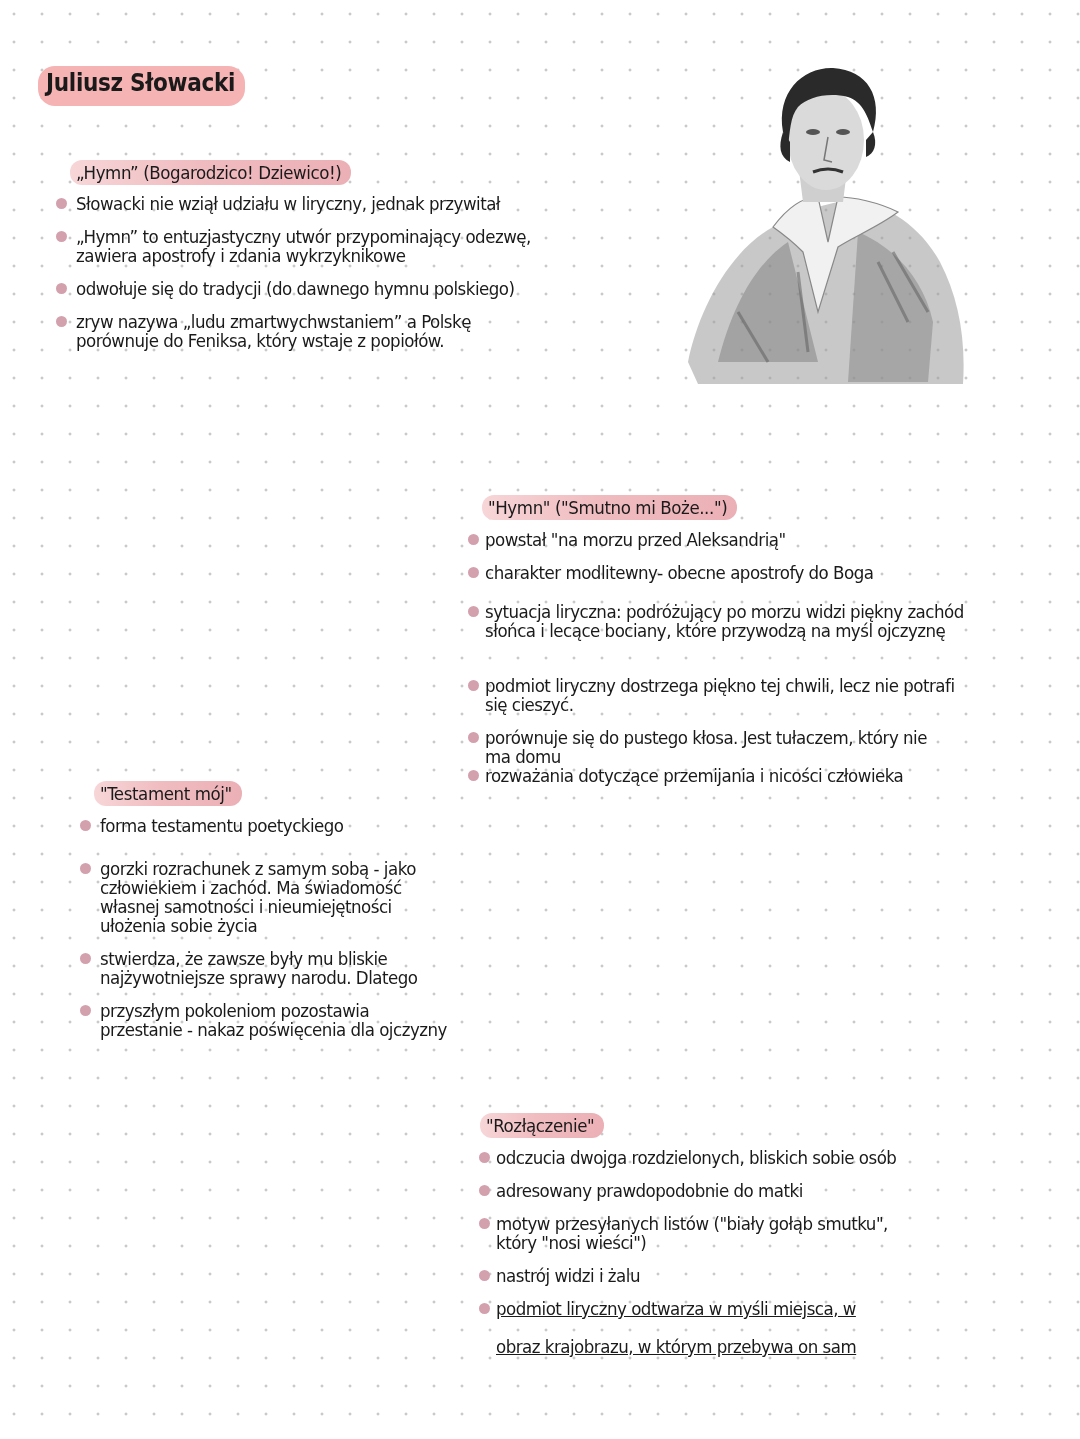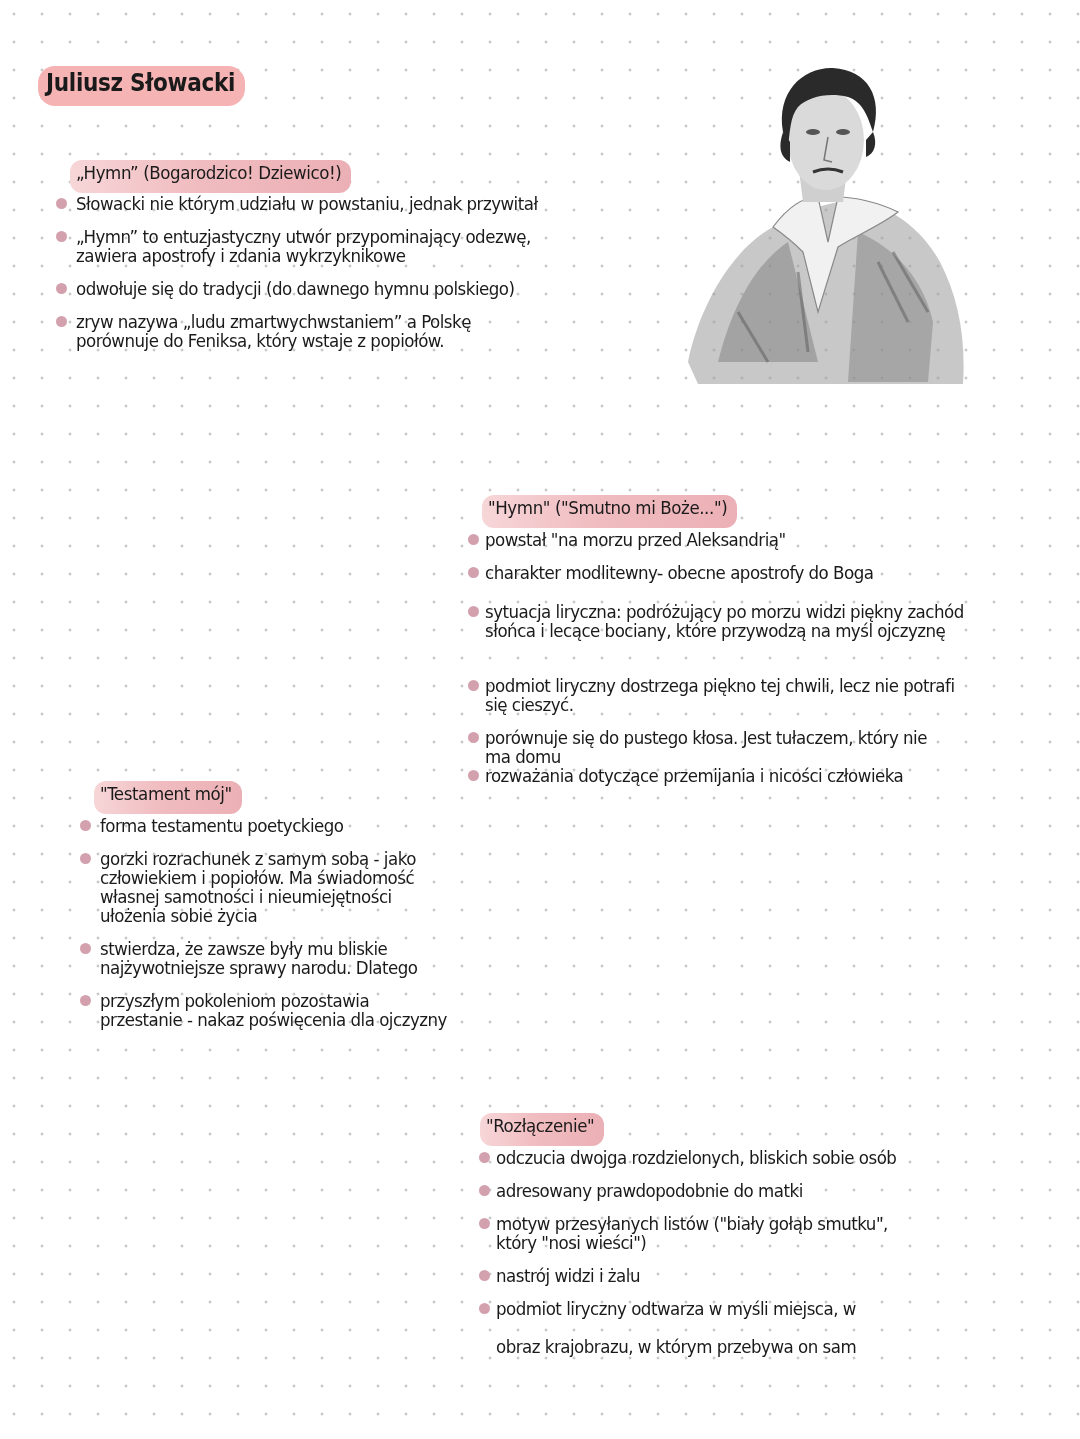--- a/index.html
+++ b/index.html
@@ -22,21 +22,21 @@
       height: 40px;
       line-height: 34px;
       font-size: 24px;
       font-weight: bold;
       background: #f5b3b4;
       border-radius: 17px;
       letter-spacing: -0.3px;
     }
     .subhead {
       padding: 0 10px 0 6px;
-      height: 33px;
+      height: 25px;
       line-height: 25px;
       font-size: 18.5px;
       border-radius: 12px;
       background: linear-gradient(90deg, #f7d6d8 0%, #f0bcc0 45%, #ebb0b5 100%);
       letter-spacing: -0.4px;
       white-space: nowrap;
     }
     .bullets { list-style: none; margin: 0; padding: 0; }
     .bullets li {
       position: relative;
@@ -82,44 +82,44 @@
     <path d="M135 110 Q 150 104 165 110" stroke="#333" stroke-width="3" fill="none"></path>
 
     <path d="M105 70 C 98 30, 125 5, 155 6 C 190 8, 205 35, 195 70 C 190 55, 185 40, 170 35 C 150 30, 130 35, 120 45 C 112 55, 112 70, 110 85 Z" fill="#2a2a2a"></path>
     <path d="M105 70 C 100 85, 102 95, 112 100 L 112 80 Z" fill="#2a2a2a"></path>
     <path d="M195 70 C 200 82, 196 92, 188 95 L 188 78 Z" fill="#2a2a2a"></path>
   </svg>
 </div>
 
 <div class="abs subhead" style="left:70px; top:160px;">„Hymn” (Bogarodzico! Dziewico!)</div>
 <ul class="abs bullets" style="left:56px; top:194px; width:560px;">
-  <li style="margin-bottom:14px;"><span class="dot"></span><span>Słowacki nie którym udziału w powstaniu, jednak przywitał</span><br></li>
+  <li style="margin-bottom:14px;"><span class="dot"></span><span>Słowacki nie wziął udziału w liryczny, jednak przywitał</span><br></li>
   <li style="margin-bottom:14px;"><span class="dot"></span><span>„Hymn” to entuzjastyczny utwór przypominający odezwę,</span><br><span>zawiera apostrofy i zdania wykrzyknikowe</span></li>
   <li style="margin-bottom:14px;"><span class="dot"></span><span>odwołuje się do tradycji (do dawnego hymnu polskiego)</span></li>
   <li><span class="dot"></span><span>zryw nazywa „ludu zmartwychwstaniem” a Polskę</span><br><span>porównuje do Feniksa, który wstaje z popiołów.</span></li>
 </ul>
 
 <div class="abs subhead" style="left:482px; top:495px;">"Hymn" ("Smutno mi Boże...")</div>
 <ul class="abs bullets" style="left:468px; top:530px; width:580px;">
   <li style="padding-left:17px; margin-bottom:14px;"><span class="dot"></span><span>powstał "na morzu przed Aleksandrią"</span></li>
   <li style="padding-left:17px; margin-bottom:20px;"><span class="dot"></span><span>charakter modlitewny- obecne apostrofy do Boga</span></li>
   <li style="padding-left:17px; margin-bottom:14px;"><span class="dot"></span><span>sytuacja liryczna: podróżujący po morzu widzi piękny zachód</span><br><span>słońca i lecące bociany, które przywodzą na myśl ojczyznę</span></li>
   <li style="padding-left:17px; margin-bottom:14px;margin-top:36px;"><span class="dot"></span><span>podmiot liryczny dostrzega piękno tej chwili, lecz nie potrafi</span><br><span>się cieszyć.</span></li>
   <li style="padding-left:17px; "><span class="dot"></span><span>porównuje się do pustego kłosa. Jest tułaczem, który nie</span><br><span>ma domu</span></li>
   <li style="padding-left:17px;"><span class="dot"></span><span>rozważania dotyczące przemijania i nicości człowieka</span></li>
 </ul>
 
 <div class="abs subhead" style="left:94px; top:781px;">"Testament mój"</div>
 <ul class="abs bullets" style="left:80px; top:816px; width:420px;">
-  <li style="margin-bottom:14px;"><span class="dot"></span><span>forma testamentu poetyckiego</span></li>
-  <li style="margin-bottom:14px;"><span class="dot"></span><span>gorzki rozrachunek z samym sobą - jako</span><br><span>człowiekiem i popiołów. Ma świadomość</span><br><span>własnej samotności i nieumiejętności</span><br><span>ułożenia sobie życia</span></li>
+  <li style="margin-bottom:24px;"><span class="dot"></span><span>forma testamentu poetyckiego</span></li>
+  <li style="margin-bottom:14px;"><span class="dot"></span><span>gorzki rozrachunek z samym sobą - jako</span><br><span>człowiekiem i zachód. Ma świadomość</span><br><span>własnej samotności i nieumiejętności</span><br><span>ułożenia sobie życia</span></li>
   <li style="margin-bottom:14px;"><span class="dot"></span><span>stwierdza, że zawsze były mu bliskie</span><br><span>najżywotniejsze sprawy narodu. Dlatego</span></li>
   <li><span class="dot"></span><span>przyszłym pokoleniom pozostawia</span><br><span>przestanie - nakaz poświęcenia dla ojczyzny</span></li>
 </ul>
 
 <div class="abs subhead" style="left:480px; top:1113px;">"Rozłączenie"</div>
 <ul class="abs bullets" style="left:479px; top:1148px; width:520px;">
   <li style="padding-left:17px; margin-bottom:14px;"><span class="dot"></span><span>odczucia dwojga rozdzielonych, bliskich sobie osób</span></li>
   <li style="padding-left:17px; margin-bottom:14px;"><span class="dot"></span><span> adresowany prawdopodobnie do matki</span></li>
   <li style="padding-left:17px; margin-bottom:14px;"><span class="dot"></span><span>motyw przesyłanych listów ("biały gołąb smutku",</span><br><span>który "nosi wieści")</span></li>
   <li style="padding-left:17px; margin-bottom:14px;"><span class="dot"></span><span>nastrój widzi i żalu</span></li>
-  <li style="padding-left:17px;"><span class="dot"></span><span>podmiot liryczny odtwarza w myśli miejsca, w</span><br><br><span>obraz krajobrazu, w którym przebywa on sam</span></li>
+  <li style="padding-left:17px;text-decoration:underline;"><span class="dot"></span><span>podmiot liryczny odtwarza w myśli miejsca, w</span><br><br><span>obraz krajobrazu, w którym przebywa on sam</span></li>
 </ul>
 
 </body></html>

